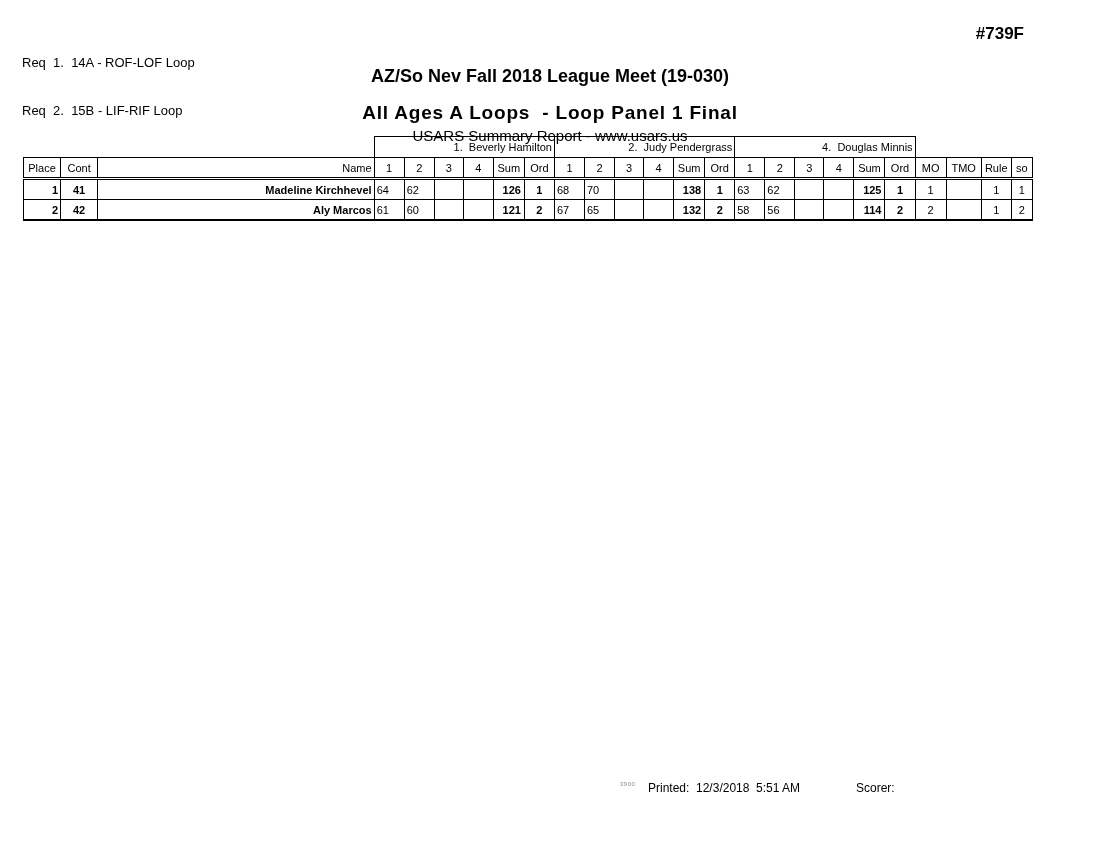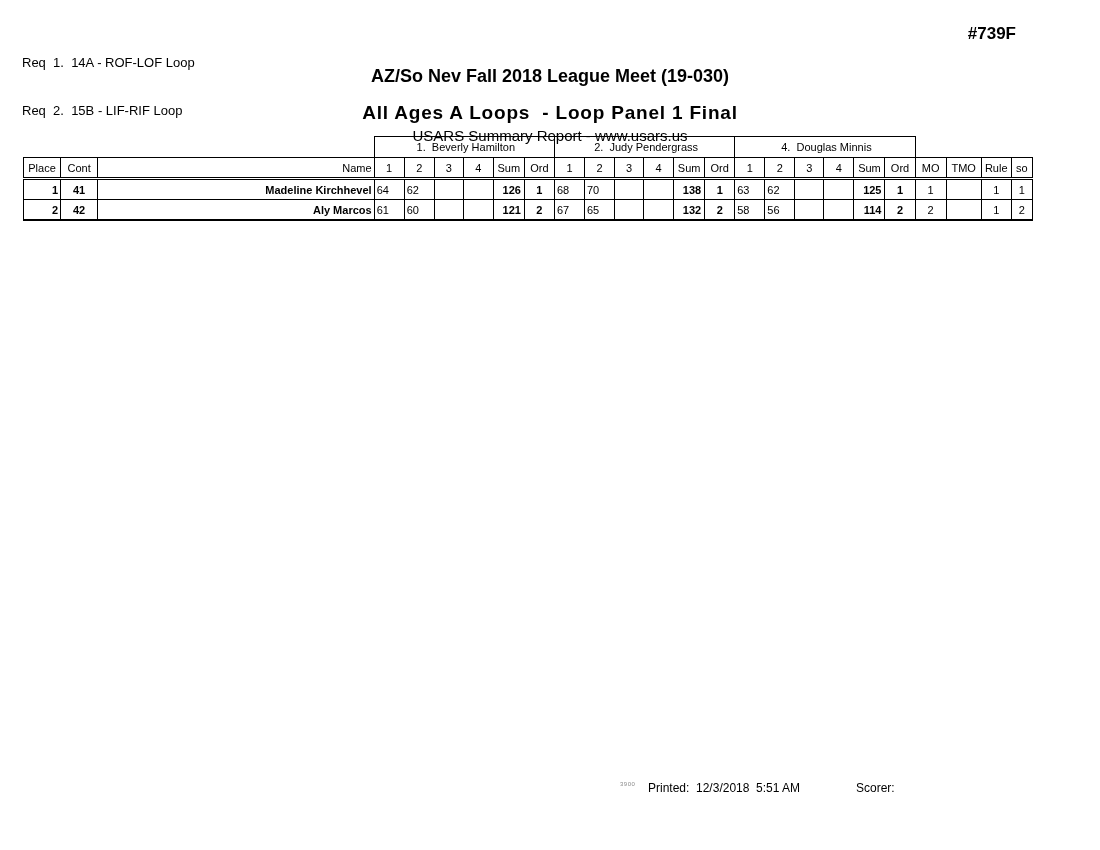--- a/index.html
+++ b/index.html
@@ -28,21 +28,21 @@
     width: 100%;
     text-align: center;
     line-height: 1.15;
   }
   .title1 { font-size: 18px; font-weight: bold; white-space: pre; margin-top: 44px; }
   .title2 { font-size: 15px; margin-top: 2px; white-space: pre; }
   .title3 { font-size: 19px; font-weight: bold; letter-spacing: 0.8px; margin-top: 15px; white-space: pre; }
   .title4 { font-size: 15px; margin-top: 3px; white-space: pre; }
   .report-number {
     position: absolute;
-    right: 84px;
+    right: 76px;
     top: 24px;
     font-size: 17px;
     font-weight: bold;
   }
   table.results {
     position: absolute;
     left: 23px;
     top: 136px;
     border-collapse: collapse;
     table-layout: fixed;
@@ -52,21 +52,21 @@
     border: 1px solid #000;
     font-size: 11px;
     font-weight: normal;
     height: 19px;
     padding: 0 2px;
     text-align: center;
     white-space: pre;
     overflow: hidden;
   }
   table.results th.judge {
-    text-align: center;
+    text-align: right;
     padding-left: 5px;
     height: 20px;
   }
   .nob { border: none !important; background: transparent; }
   table.results thead tr.cols th { border-bottom: 3px double #000; }
   .ordc { border-left: 3px solid #000; border-right: 3px solid #000; }
   table.results tbody td.b { font-weight: bold; }
   table.results .leftal { text-align: right; padding-left: 7px; }
   table.results .num { text-align: left; }
   table.results .sum { text-align: right; padding-right: 3px; font-weight: bold; }

